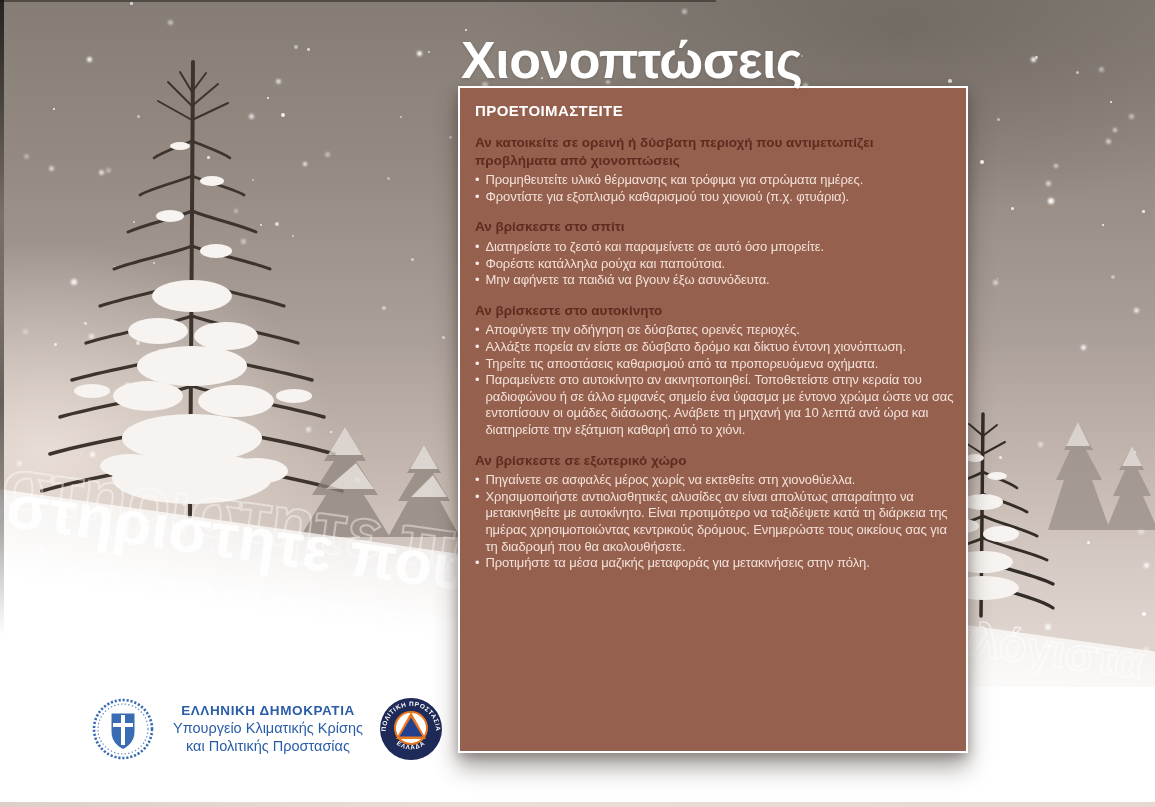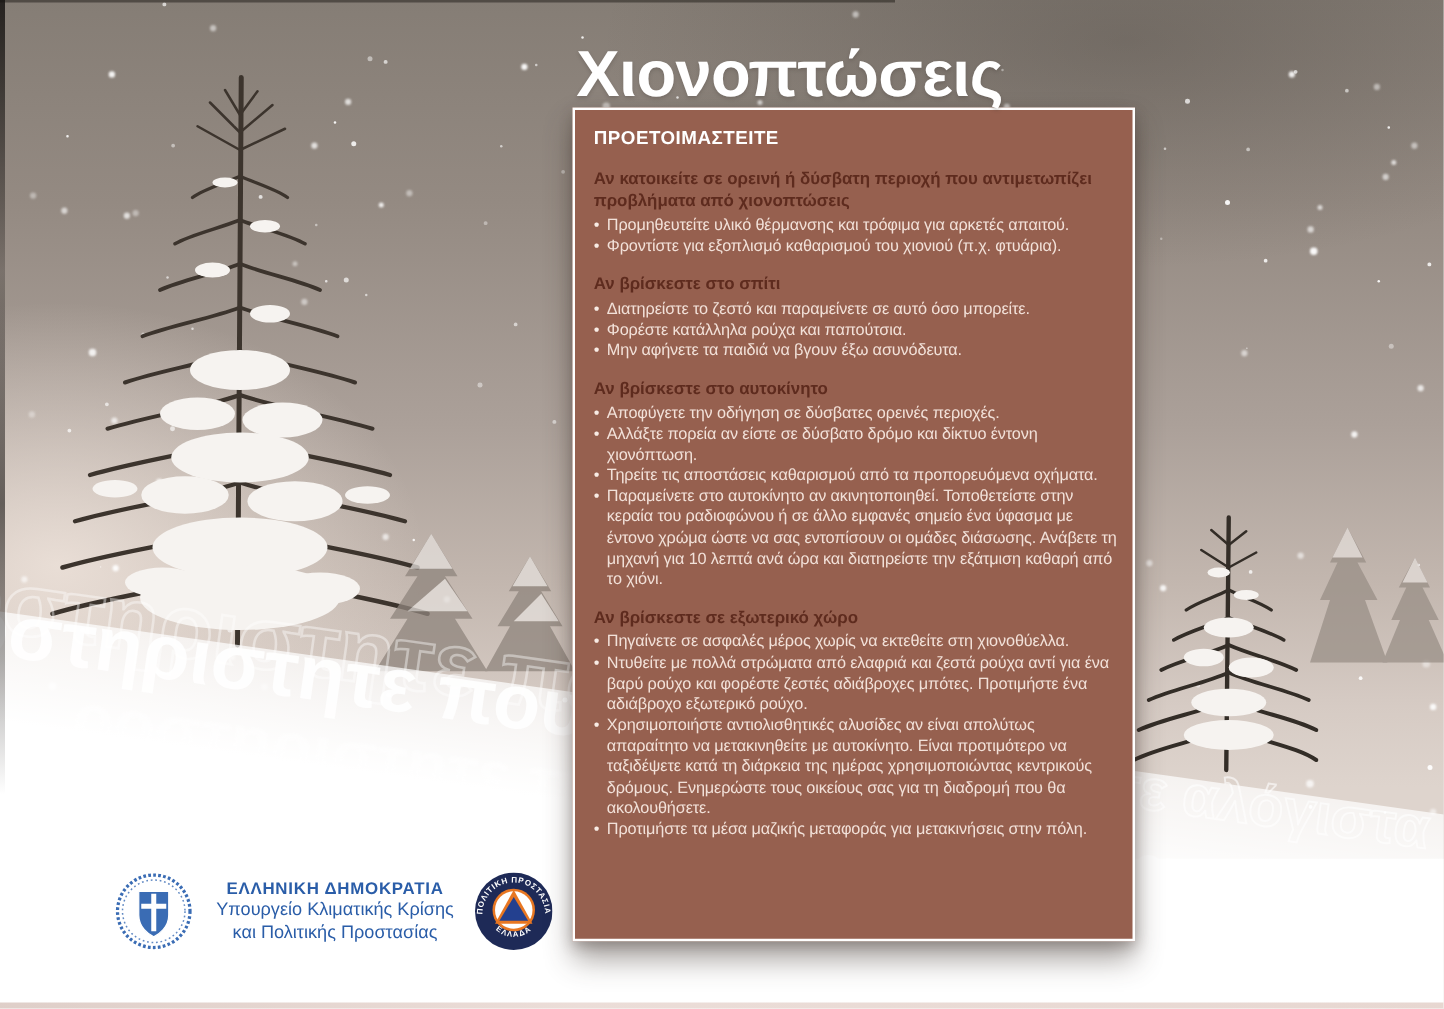--- a/index.html
+++ b/index.html
@@ -34,21 +34,21 @@
   .wm.outline{color:transparent;-webkit-text-stroke:2px rgba(255,255,255,.75);font-weight:bold;}
   @supports not (-webkit-text-stroke:1px #fff){ .wm.outline{color:rgba(255,255,255,.3);} }
   
   .title{
     position:absolute;left:461px;top:30px;z-index:7;color:#ffffff;
     font-size:52px;font-weight:bold;letter-spacing:-.5px;
     text-shadow:0 1px 3px rgba(60,52,46,.25);
   }
   
   .panel{
-    position:absolute;left:458px;top:86px;width:450px;min-height:667px;z-index:6;
+    position:absolute;left:458px;top:86px;width:510px;min-height:667px;z-index:6;
     background:#96604f;border:2px solid #ffffff;
     box-shadow:0 14px 22px rgba(60,48,42,.45), 0 4px 10px rgba(60,48,42,.30);
     padding:14px 10px 12px 15px;
   }
   .panel-header{color:#ffffff;font-weight:bold;font-size:15px;letter-spacing:.4px;margin-bottom:15px;}
   .section{margin-bottom:13px;}
   .section:last-child{margin-bottom:0;}
   .overline{color:#5e2b1e;font-weight:bold;font-size:13px;letter-spacing:.2px;line-height:1.3;}
   .heading{color:#5e2b1e;font-weight:bold;font-size:13.5px;line-height:1.3;margin-bottom:3px;}
   .bullets{list-style:none;margin:0;padding:0;}
@@ -338,21 +338,21 @@
 
   <div class="title">Χιονοπτώσεις</div>
 
   <div class="panel">
     <div class="panel-header">ΠΡΟΕΤΟΙΜΑΣΤΕΙΤΕ</div>
 
     <div class="section">
       <div class="heading">Αν κατοικείτε σε ορεινή ή δύσβατη περιοχή που αντιμετωπίζει προβλήματα από χιονοπτώσεις</div>
       <ul class="bullets">
         <li>
-            <span>Προμηθευτείτε υλικό θέρμανσης και τρόφιμα για αρκετές απαιτού.</span>
+            <span>Προμηθευτείτε υλικό θέρμανσης και τρόφιμα για στρώματα ημέρες.</span>
           </li>
         <li>
             <span>Φροντίστε για εξοπλισμό καθαρισμού του χιονιού (π.χ. φτυάρια).</span>
           </li>
       </ul>
     </div>
 
     <div class="section">
       <div class="heading">Αν βρίσκεστε στο σπίτι</div>
       <ul class="bullets">
@@ -384,23 +384,20 @@
             <span>Παραμείνετε στο αυτοκίνητο αν ακινητοποιηθεί. Τοποθετείστε στην κεραία του ραδιοφώνου ή σε άλλο εμφανές σημείο ένα ύφασμα με έντονο χρώμα ώστε να σας εντοπίσουν οι ομάδες διάσωσης. Ανάβετε τη μηχανή για 10 λεπτά ανά ώρα και διατηρείστε την εξάτμιση καθαρή από το χιόνι.</span>
           </li>
       </ul>
     </div>
 
     <div class="section">
       <div class="heading">Αν βρίσκεστε σε εξωτερικό χώρο</div>
       <ul class="bullets">
         <li>
             <span>Πηγαίνετε σε ασφαλές μέρος χωρίς να εκτεθείτε στη χιονοθύελλα.</span>
-          </li>
-        <li>
-            <span>Ντυθείτε με πολλά στρώματα από ελαφριά και ζεστά ρούχα αντί για ένα βαρύ ρούχο και φορέστε ζεστές αδιάβροχες μπότες. Προτιμήστε ένα αδιάβροχο εξωτερικό ρούχο.</span>
           </li>
         <li>
             <span>Χρησιμοποιήστε αντιολισθητικές αλυσίδες αν είναι απολύτως απαραίτητο να μετακινηθείτε με αυτοκίνητο. Είναι προτιμότερο να ταξιδέψετε κατά τη διάρκεια της ημέρας χρησιμοποιώντας κεντρικούς δρόμους. Ενημερώστε τους οικείους σας για τη διαδρομή που θα ακολουθήσετε.</span>
           </li>
         <li>
             <span>Προτιμήστε τα μέσα μαζικής μεταφοράς για μετακινήσεις στην πόλη.</span>
           </li>
       </ul>
     </div>
   </div>

